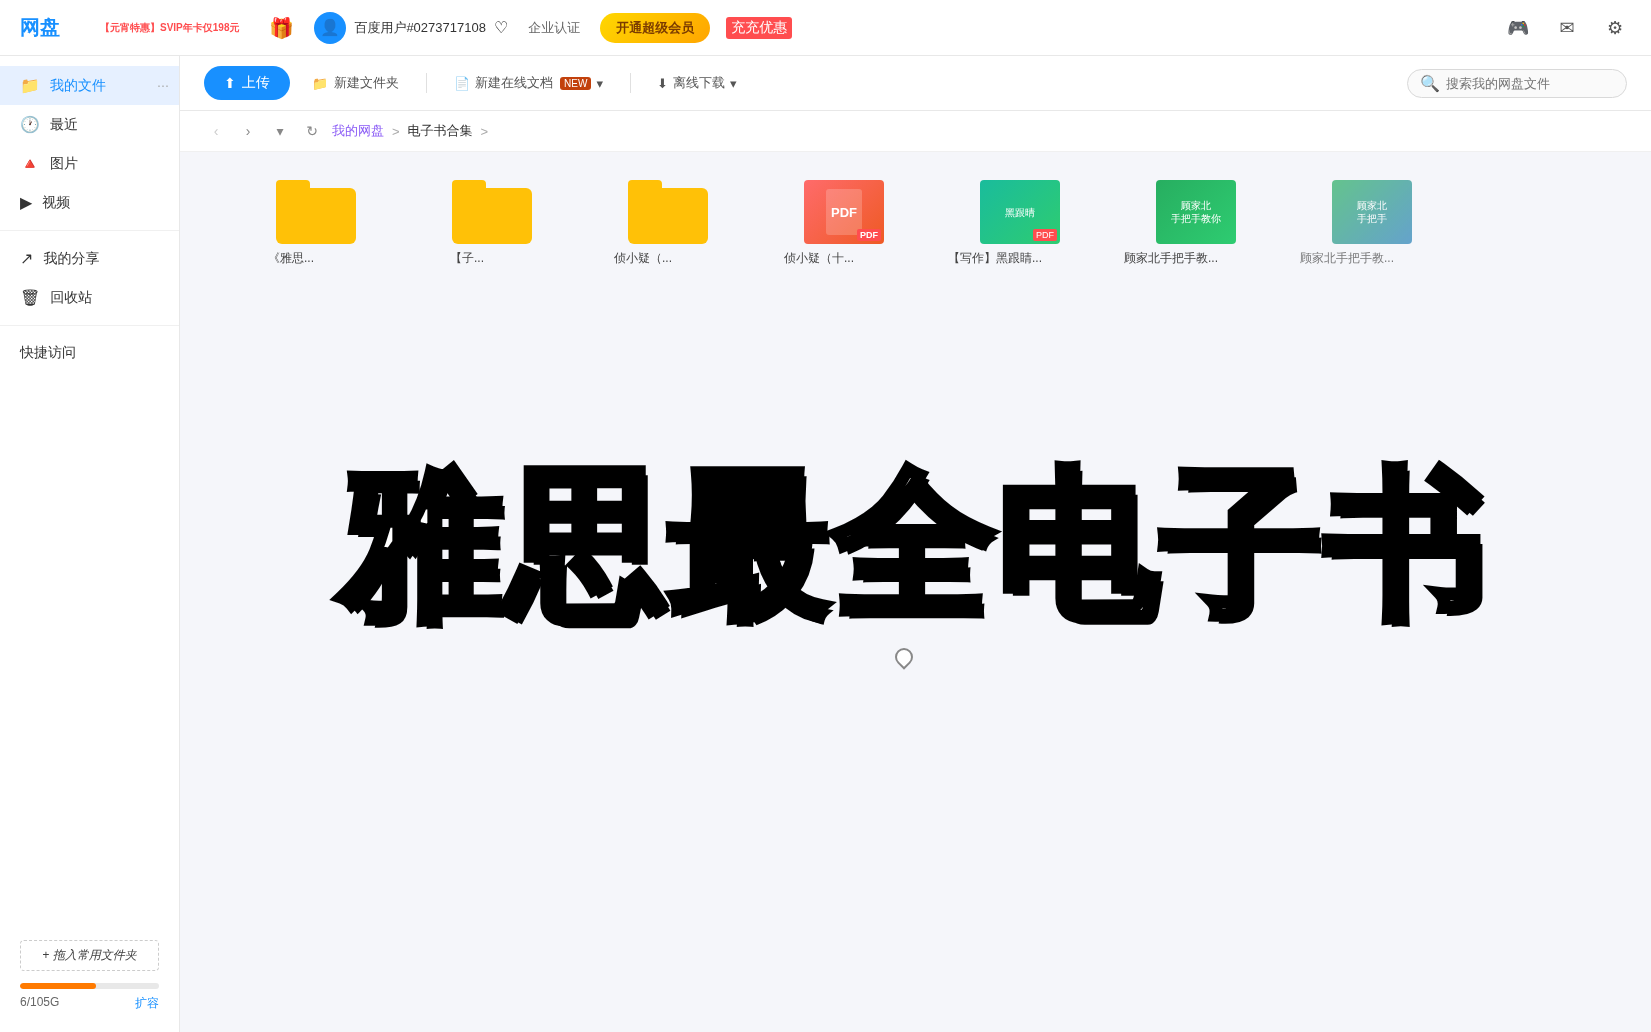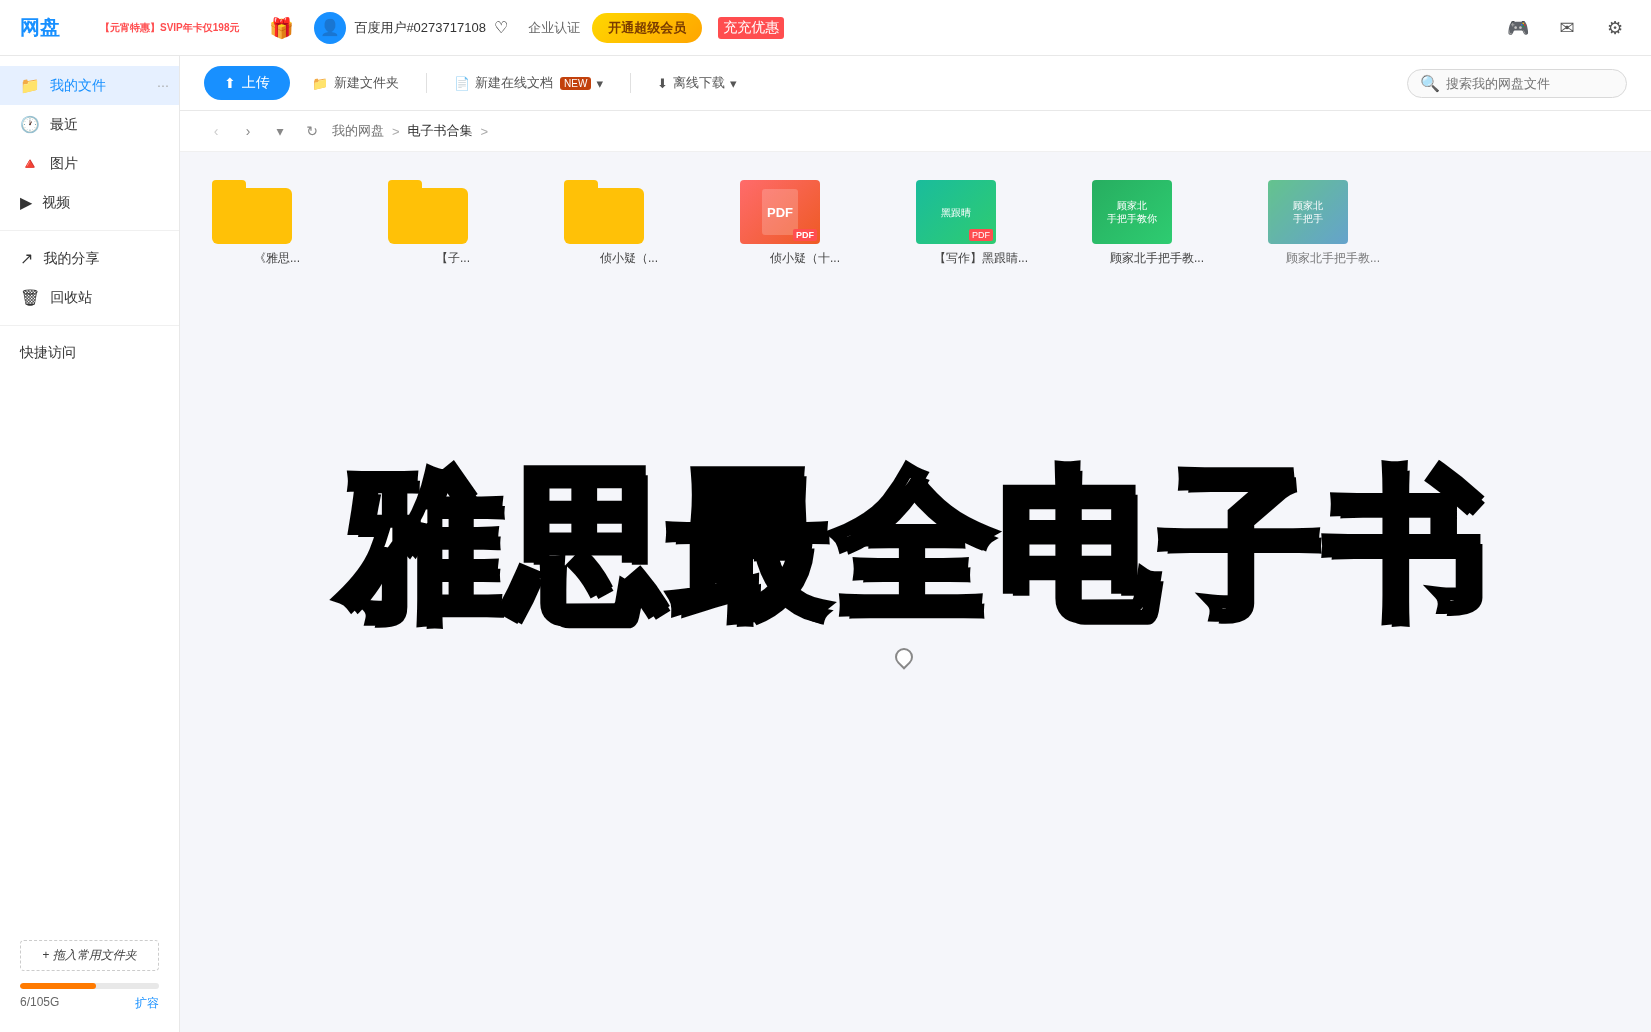--- a/index.html
+++ b/index.html
@@ -56,21 +56,21 @@
       display: flex;
       align-items: center;
       justify-content: center;
       color: #fff;
       font-size: 16px;
     }
     .nav-user .username { font-size: 13px; color: #333; }
     .nav-enterprise {
       color: #666;
       font-size: 13px;
-      margin-right: 12px;
+      margin-right: 20px;
       cursor: pointer;
     }
     .nav-vip-btn {
       background: linear-gradient(135deg, #ffd700, #ffa500);
       color: #7b3c00;
       border: none;
       padding: 6px 16px;
       border-radius: 20px;
       font-size: 13px;
       cursor: pointer;
@@ -279,21 +279,21 @@
       border: none;
       background: transparent;
       cursor: pointer;
       font-size: 14px;
       color: #888;
       display: flex;
       align-items: center;
       justify-content: center;
     }
     .breadcrumb-nav-btn:disabled { color: #ccc; cursor: default; }
-    .breadcrumb-link { color: #737373; cursor: pointer; }
+    .breadcrumb-link { color: #8b5cf6; cursor: pointer; }
     .breadcrumb-sep { color: #aaa; }
     .breadcrumb-current { color: #333; font-weight: 500; }
     .refresh-btn {
       width: 24px;
       height: 24px;
       border: none;
       background: transparent;
       cursor: pointer;
       font-size: 14px;
       color: #888;
@@ -305,21 +305,21 @@
       padding: 20px 24px;
       display: grid;
       grid-template-columns: repeat(auto-fill, 160px);
       gap: 16px;
       overflow-y: auto;
       align-content: start;
     }
     .file-item {
       display: flex;
       flex-direction: column;
-      align-items: flex-start;
+      align-items: flex-end;
       cursor: pointer;
       padding: 8px;
       border-radius: 6px;
     }
     .folder-icon {
       width: 80px;
       height: 64px;
       position: relative;
     }
     .folder-body {

